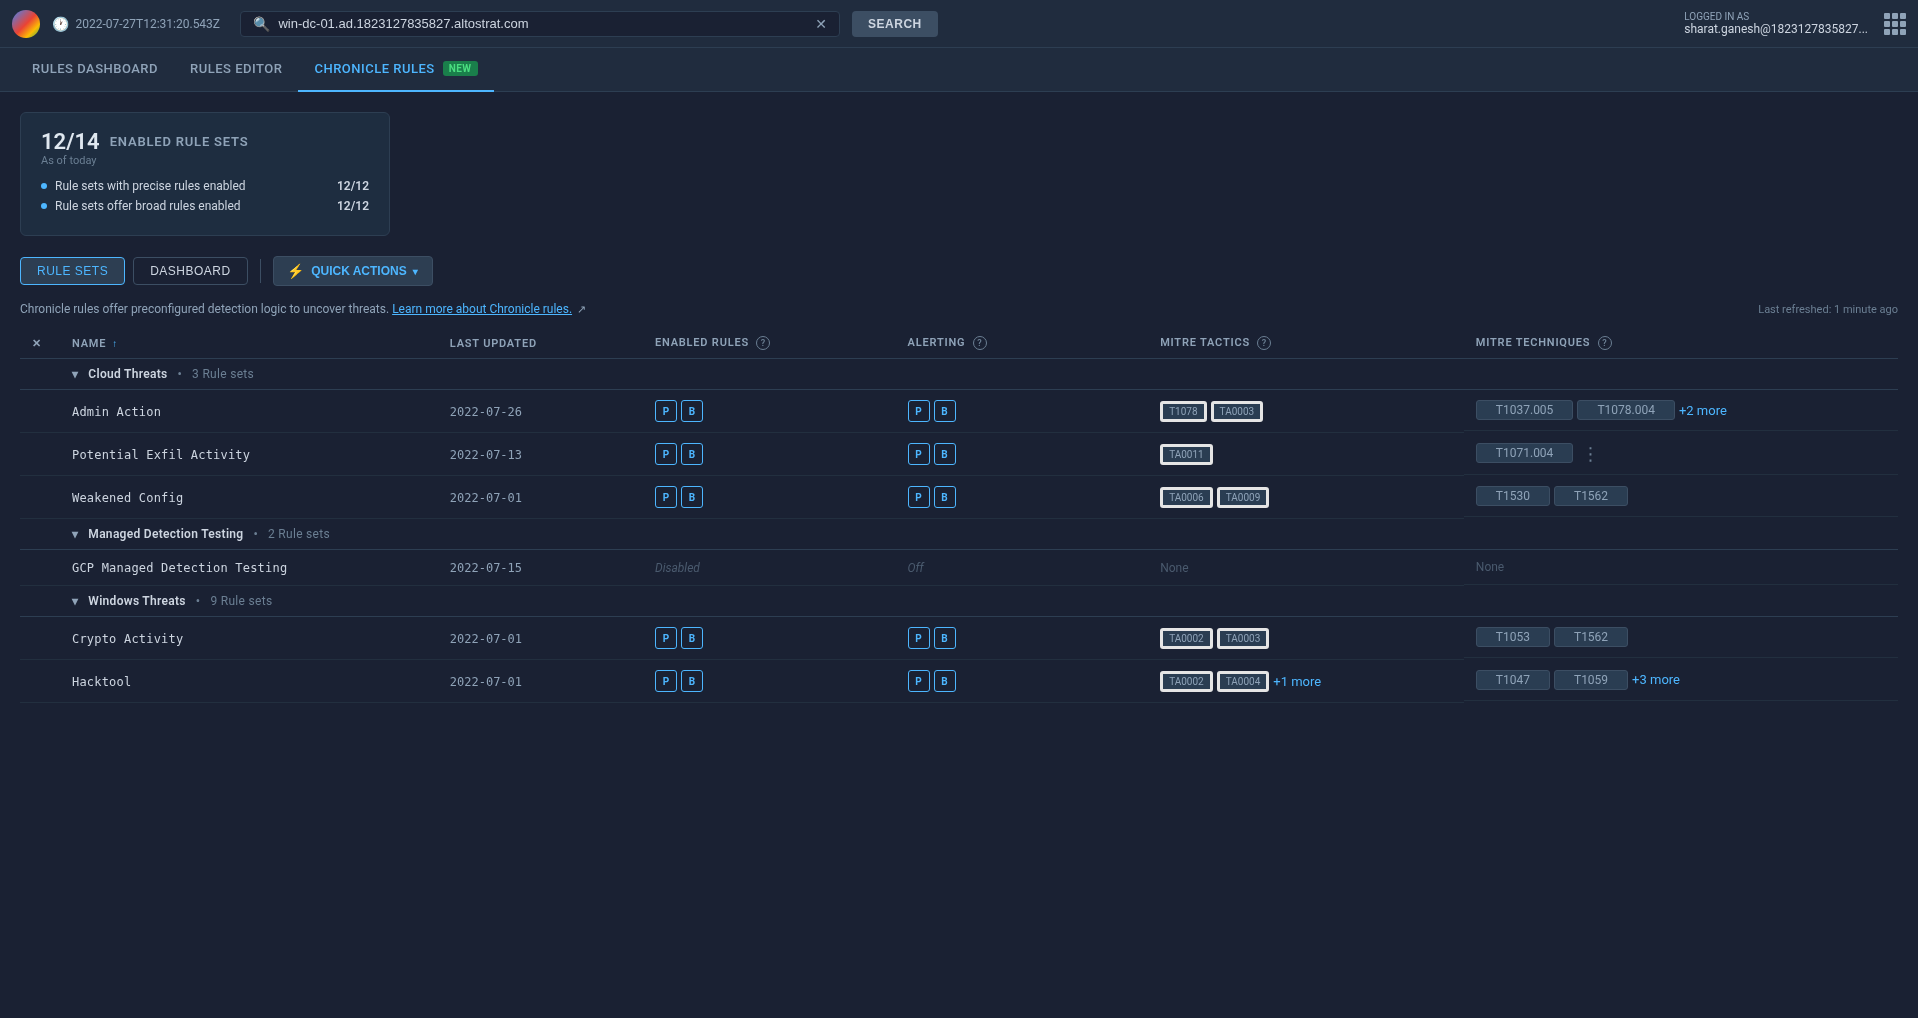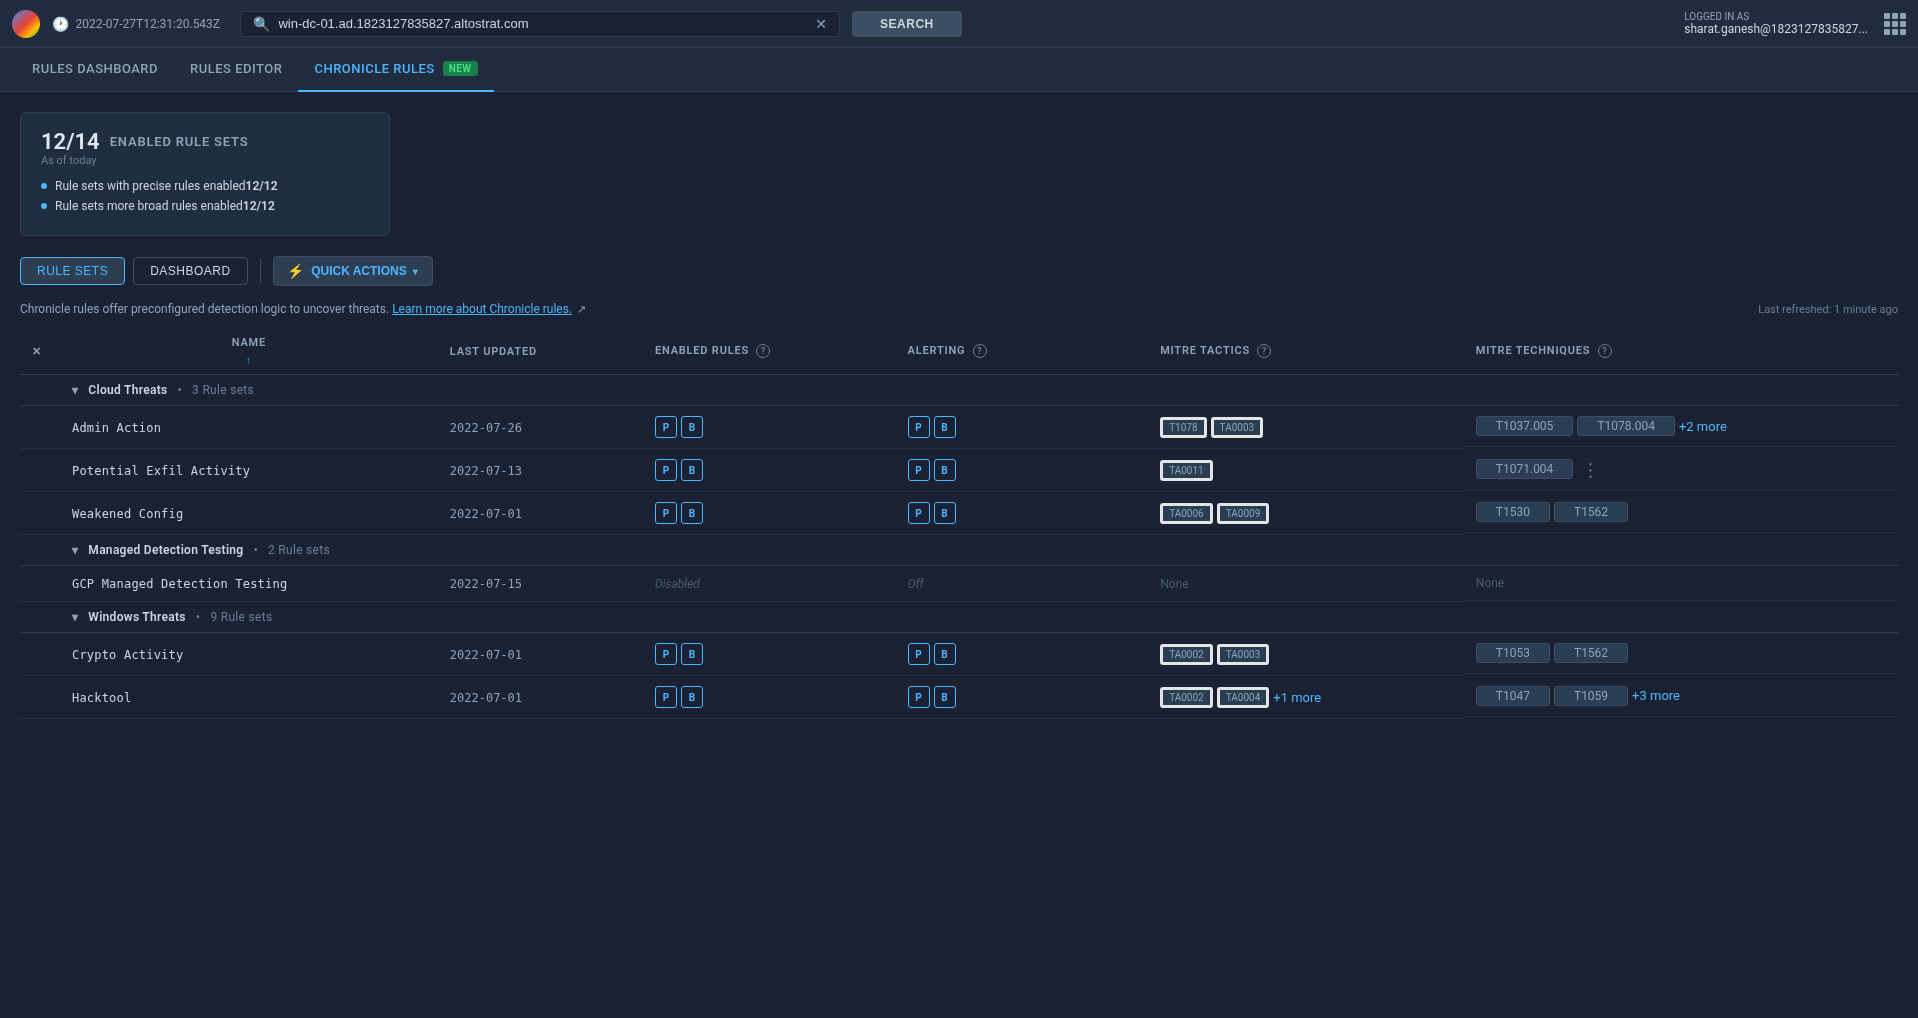--- a/index.html
+++ b/index.html
@@ -54,21 +54,21 @@
     .clear-icon {
       color: #8fa3b8;
       cursor: pointer;
       font-size: 14px;
     }
     .search-btn {
       background: #3c4e63;
       color: #cdd5e0;
       border: none;
       border-radius: 4px;
-      padding: 6px 28px;
+      padding: 6px 16px;
       cursor: pointer;
       font-size: 12px;
       font-weight: 600;
       letter-spacing: 0.5px;
     }
     .topbar-right {
       margin-left: auto;
       display: flex;
       align-items: center;
       gap: 16px;
@@ -159,20 +159,21 @@
       text-transform: uppercase;
     }
     .stats-subtitle {
       font-size: 11px;
       color: #6b7f93;
       margin-bottom: 12px;
     }
     .stats-row {
       display: flex;
       align-items: center;
+      justify-content: space-between;
       margin-bottom: 6px;
     }
     .stats-row-label {
       display: flex;
       align-items: center;
       gap: 8px;
       font-size: 12px;
       color: #cdd5e0;
     }
     .dot {
@@ -275,21 +276,21 @@
       align-items: center;
       justify-content: center;
       width: 14px; height: 14px;
       border-radius: 50%;
       border: 1px solid #6b7f93;
       font-size: 9px;
       color: #6b7f93;
       margin-left: 4px;
       cursor: pointer;
     }
-    .th-name { display: flex; align-items: center; gap: 6px; flex-direction: column; }
+    .th-name { display: flex; align-items: center; gap: 6px; }
     .sort-arrow { font-size: 10px; color: #4db6ff; }
     .col-x { width: 40px; }
     .col-name { min-width: 200px; }
     .col-updated { min-width: 130px; }
     .col-enabled { min-width: 160px; }
     .col-alerting { min-width: 160px; }
     .col-tactics { min-width: 200px; }
     .col-techniques { min-width: 250px; }
 
     
@@ -463,21 +464,21 @@
     <div class="stats-row">
       <div class="stats-row-label">
         <div class="dot"></div>
         <span>Rule sets with precise rules enabled</span>
       </div>
       <span class="stats-row-value">12/12</span>
     </div>
     <div class="stats-row">
       <div class="stats-row-label">
         <div class="dot"></div>
-        <span>Rule sets more broad rules enabled</span>
+        <span>Rule sets offer broad rules enabled</span>
       </div>
       <span class="stats-row-value">12/12</span>
     </div>
   </div>
 
   <div class="action-bar">
     <button class="tab-btn active">RULE SETS</button>
     <button class="tab-btn">DASHBOARD</button>
     <div class="divider-v"></div>
     <button class="quick-actions-btn">

